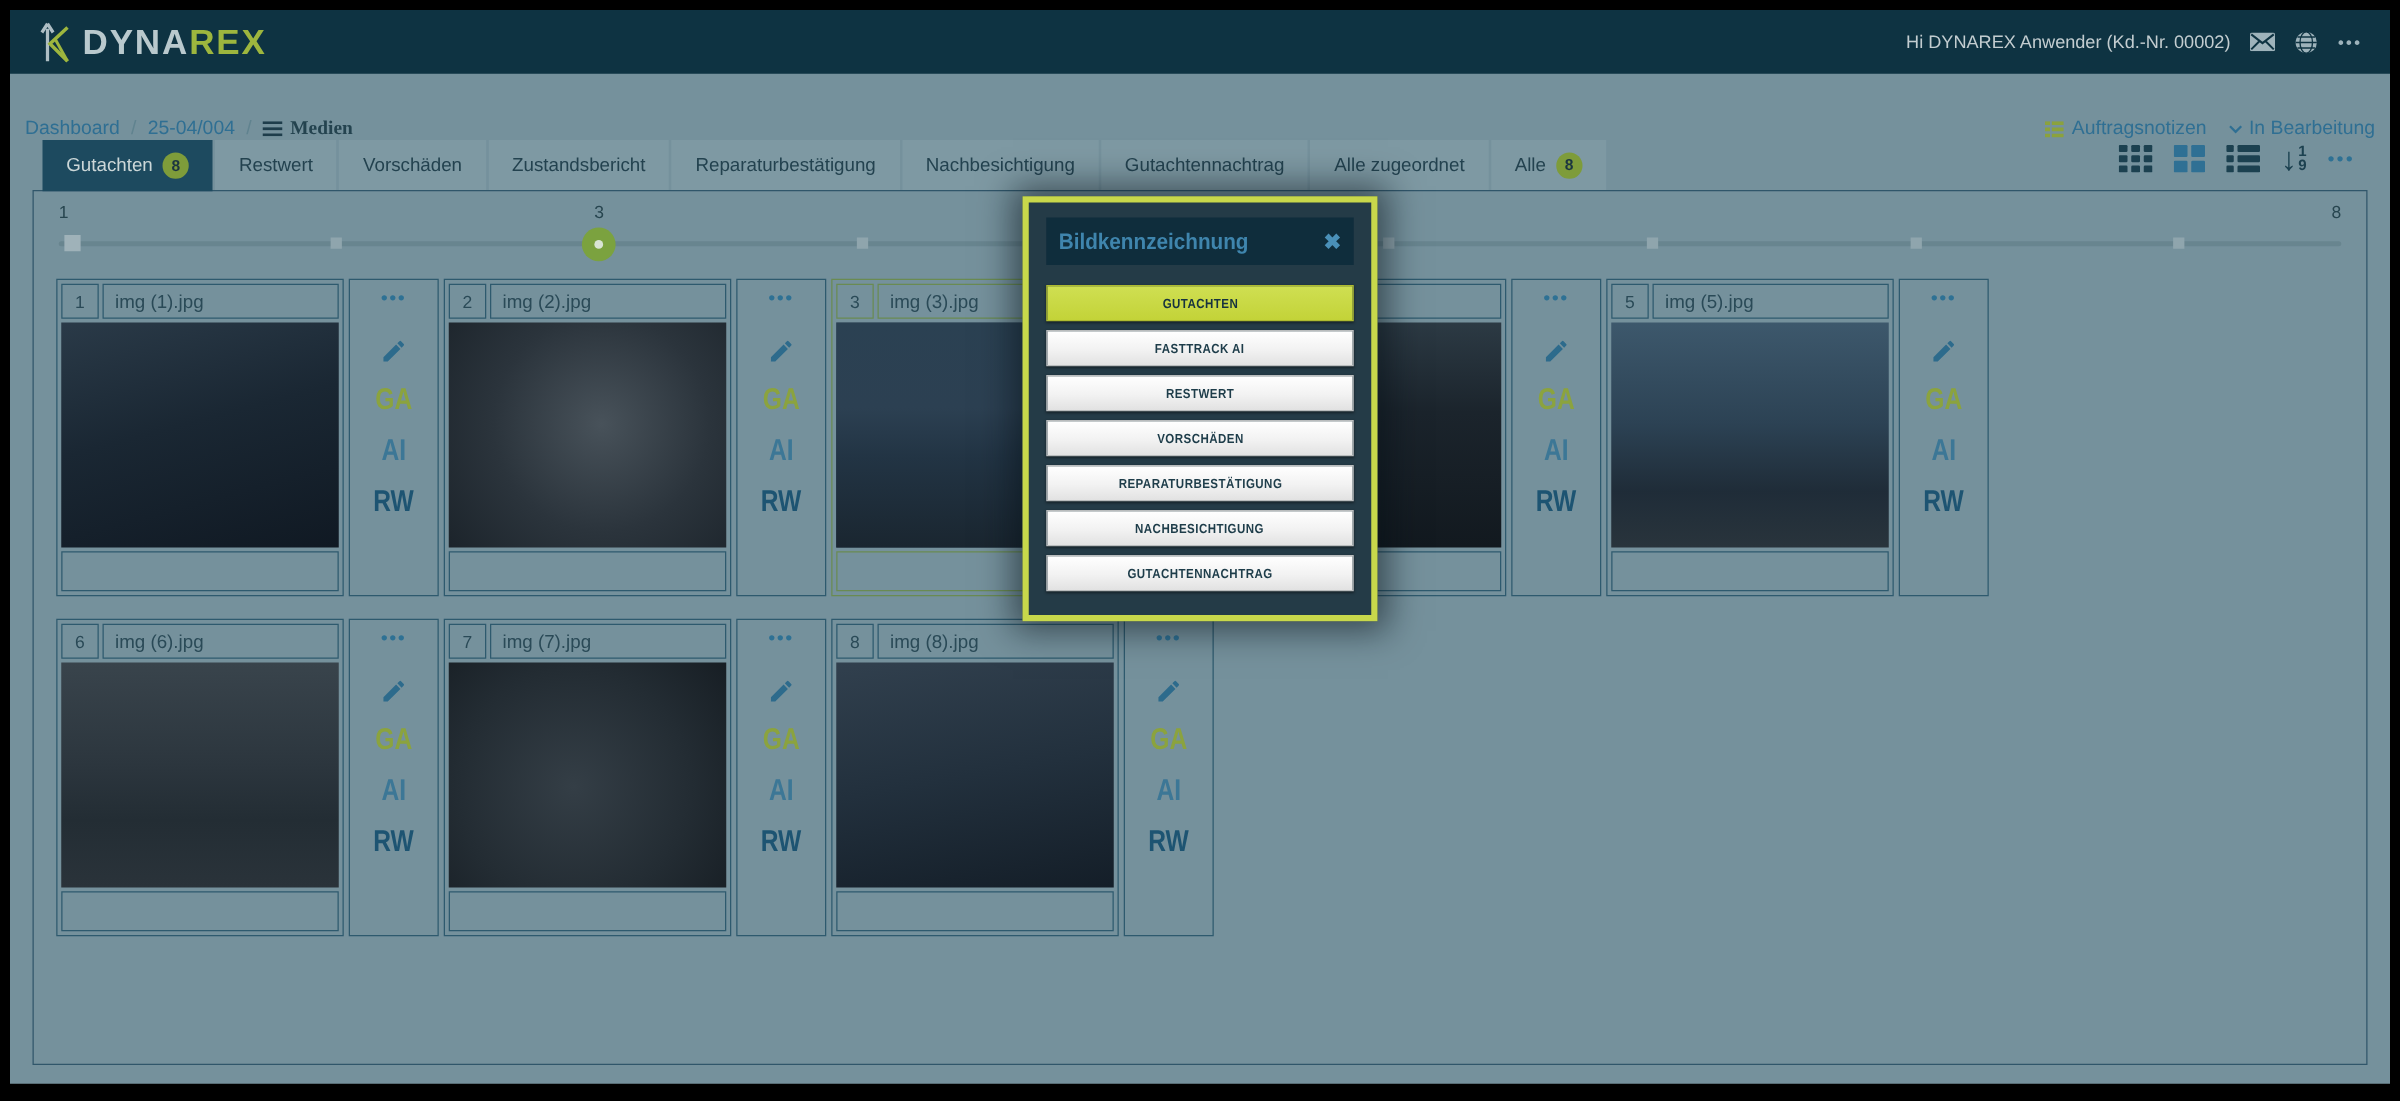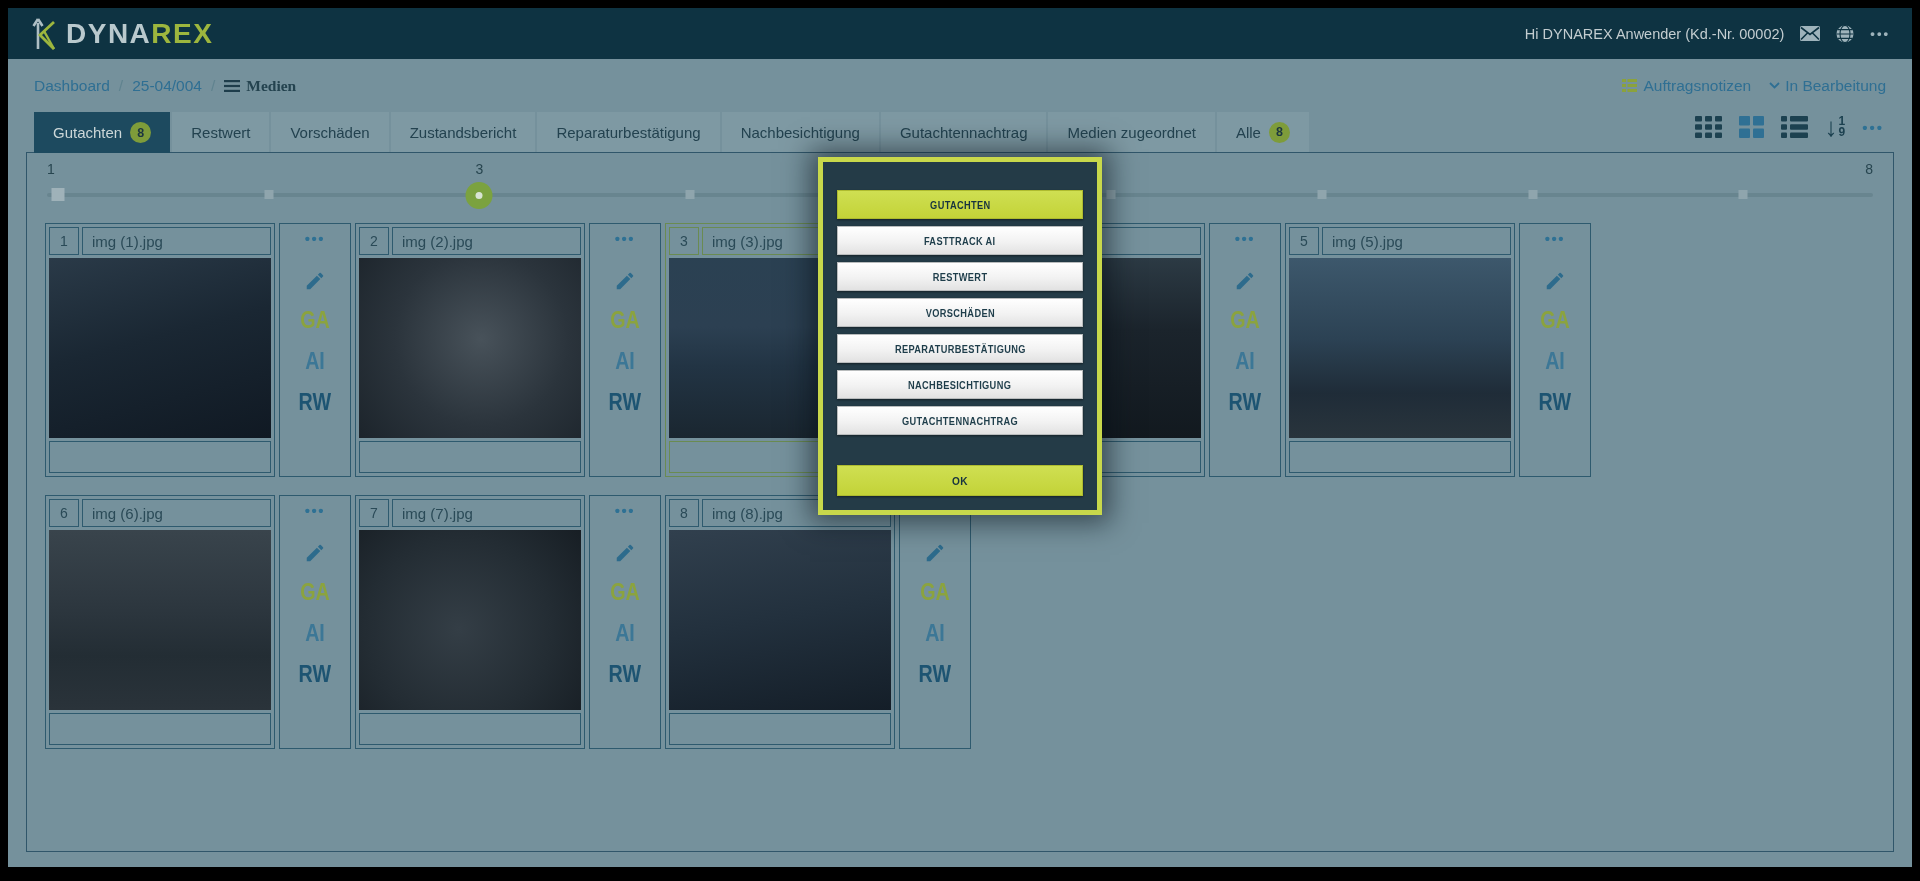--- a/index.html
+++ b/index.html
@@ -17,22 +17,22 @@
   .logo-text { font-size:28px; font-weight:bold; letter-spacing:1.5px; }
   .logo-text .dyna { color:#b9c9cd; }
   .logo-text .rex  { color:var(--brand-lime); }
   .top-right { display:flex; align-items:center; gap:16px;margin-left:27px; }
   .greeting { color:#c3cdd0; font-size:14.5px; }
   .top-ico { display:flex; align-items:center; cursor:pointer; }
   .top-dots { color:#9eb3bb; font-size:13px; letter-spacing:2px; font-weight:bold; }
 
   
   .crumbrow { position:absolute; left:0; top:51px; width:100%; height:53px;
-              display:flex; align-items:center; justify-content:space-between;
-              padding:0 26px; }
+              display:flex; align-items:flex-end; justify-content:space-between;
+              padding:0 12px; }
   .crumbs { display:flex; align-items:center; gap:9px; font-size:15.5px; }
   .crumb-link { color:var(--link-blue); cursor:pointer; }
   .crumb-sep { color:#60838f; }
   .crumb-cur { color:var(--text-dark); font-weight:bold; display:flex; align-items:center; gap:6px;font-family:Liberation Serif, serif; }
   .order-tools { display:flex; align-items:center; gap:18px; font-size:15.5px; }
   .order-notes { color:var(--link-blue); display:flex; align-items:center; gap:6px; cursor:pointer; }
   .order-status { color:var(--link-blue); display:flex; align-items:center; gap:5px; cursor:pointer; }
 
   
   .tabsrow { position:absolute; left:26px; top:104px; height:41px; display:flex; z-index:3; }
@@ -204,21 +204,21 @@
       <div class="tab">
         <span>Reparaturbestätigung</span>
       </div>
       <div class="tab">
         <span>Nachbesichtigung</span>
       </div>
       <div class="tab">
         <span>Gutachtennachtrag</span>
       </div>
       <div class="tab">
-        <span>Medien zugeordnet</span>
+        <span>Alle zugeordnet</span>
       </div>
       <div class="tab">
         <span>Alle</span>
         <span class="badge">8</span>
       </div>
     </div>
 
   <div class="viewtools">
     <span class="vt">
       <svg width="27" height="22" viewBox="0 0 27 22">
@@ -459,25 +459,28 @@
       </span>
     <span class="tag tag-ga">GA</span>
             <span class="tag tag-ai">AI</span>
             <span class="tag tag-rw">RW</span>
           </div>
   </div>
 </div>
   </div>
 
   <div class="modal">
+    <div class="modal-header">
+      <span class="modal-title">Bildkennzeichnung</span>
+      <span class="modal-close">✖</span>
+    </div>
     <div class="modal-body" id="modal-body">
         <button class="mbtn lime"><span>GUTACHTEN</span></button>
         <button class="mbtn"><span>FASTTRACK AI</span></button>
         <button class="mbtn"><span>RESTWERT</span></button>
         <button class="mbtn"><span>VORSCHÄDEN</span></button>
         <button class="mbtn"><span>REPARATURBESTÄTIGUNG</span></button>
         <button class="mbtn"><span>NACHBESICHTIGUNG</span></button>
         <button class="mbtn"><span>GUTACHTENNACHTRAG</span></button>
       </div>
-    <button class="mbtn lime okbtn"><span>OK</span></button>
   </div>
 
 </div>
 
 </body></html>

